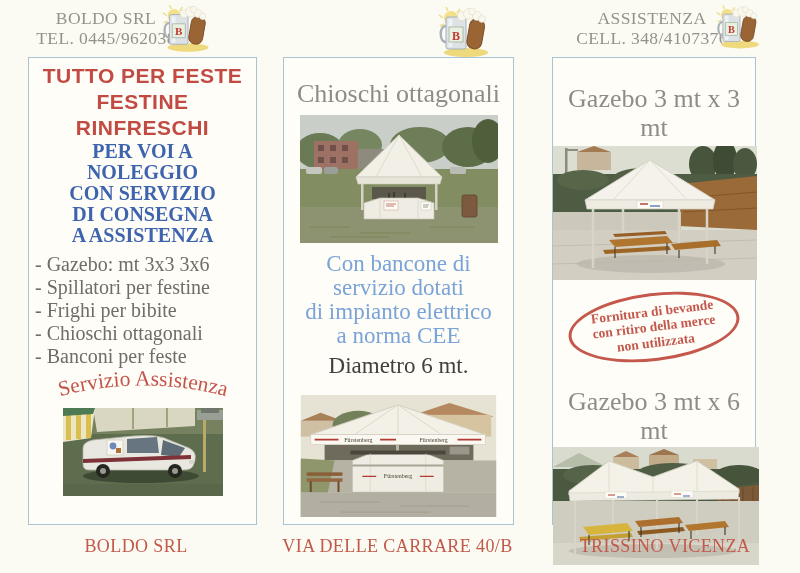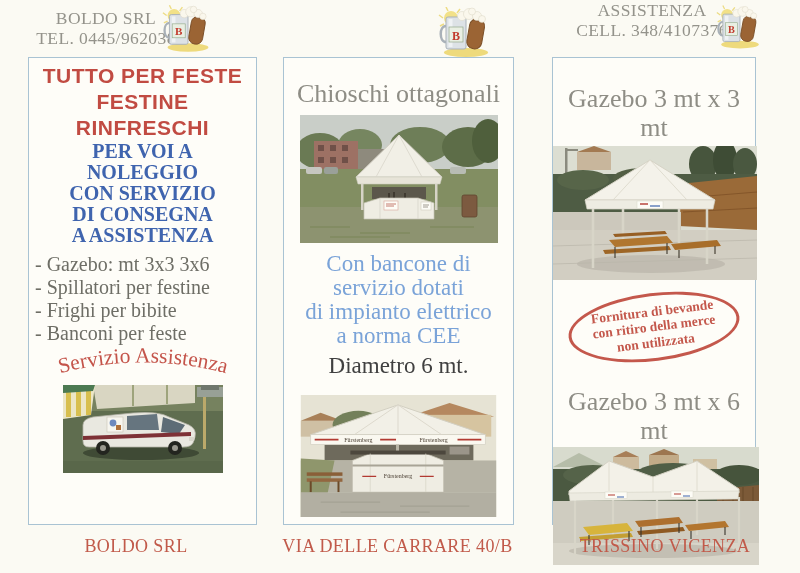--- a/index.html
+++ b/index.html
@@ -6,21 +6,21 @@
   body{
     width:800px;height:573px;position:relative;overflow:hidden;
     background:#fbfaf3;
     font-family:"Liberation Serif", serif;
   }
   .page{position:absolute;inset:0;}
 
   
   .hdr{position:absolute;text-align:center;color:#94938b;font-size:17.5px;line-height:20px;letter-spacing:.4px;}
   .hdr-left{left:0;top:8px;width:212px;}
-  .hdr-right{left:552px;top:0;width:200px;}
+  .hdr-right{left:552px;top:8px;width:200px;}
   .logo{position:absolute;}
   .logo-left{left:162px;top:5px;width:52px;height:47px;}
   .logo-center{left:438px;top:7px;width:56px;height:50px;}
   .logo-right{left:716px;top:5px;width:48px;height:44px;}
 
   
   .panel{
     position:absolute;top:57px;height:468px;box-sizing:border-box;
     background:#fefdf8;border:1px solid #a9c3d3;text-align:center;
   }
@@ -123,20 +123,21 @@
     <div class="sub">PER VOI A</div>
     <div class="sub">NOLEGGIO</div>
     <div class="sub">CON SERVIZIO</div>
     <div class="sub">DI CONSEGNA</div>
     <div class="sub">A ASSISTENZA</div>
 
     <div class="items">
       <div>- Gazebo: mt 3x3 3x6</div>
       <div>- Spillatori per festine</div>
       <div>- Frighi per bibite</div>
+      <div>- Chioschi ottagonali</div>
       <div>- Banconi per feste</div>
     </div>
 
     <svg class="svc-svg" viewBox="0 0 212 40">
       <path id="svcArc" d="M 6 35 Q 106 4 206 35" fill="none"></path>
       <text font-size="21.5" fill="#c4544a" font-family="Liberation Serif, serif" text-anchor="middle">
         <textPath href="#svcArc" startOffset="50%">Servizio Assistenza</textPath>
       </text>
     </svg>
 

